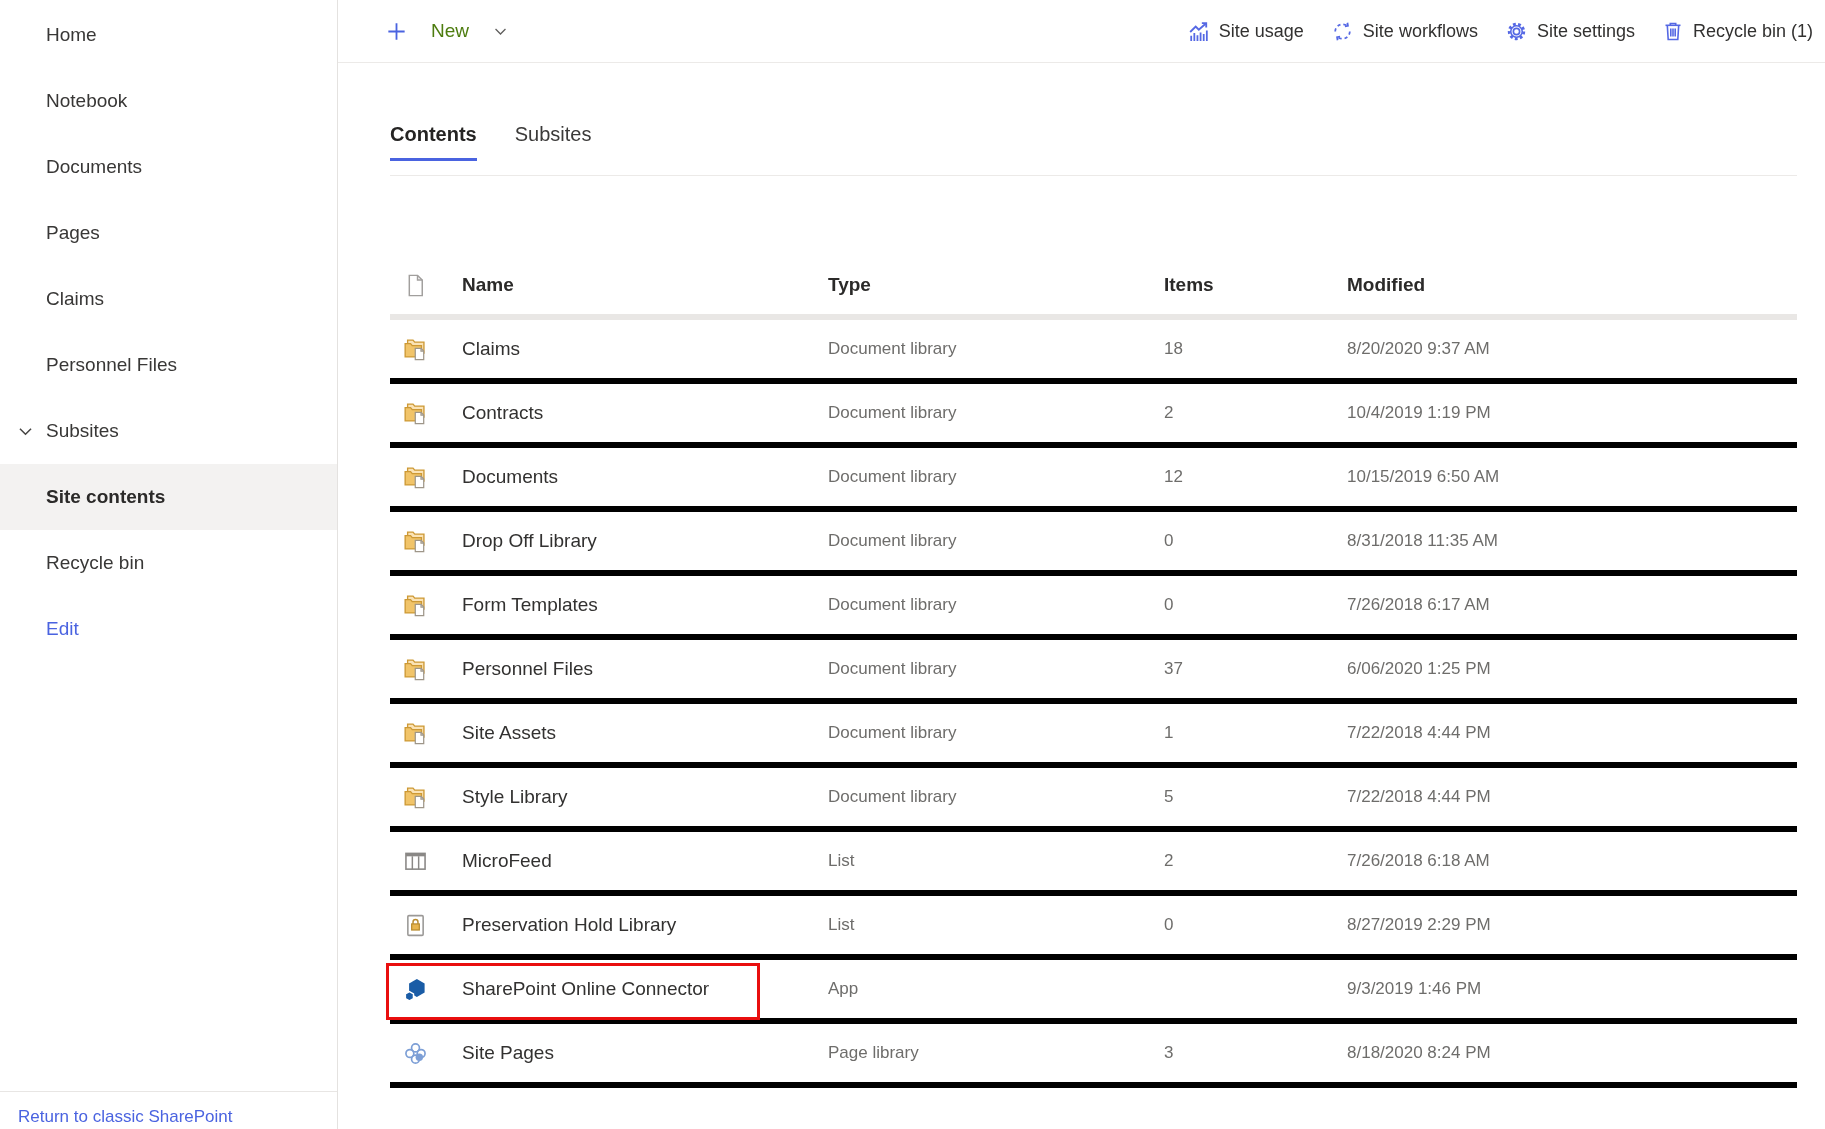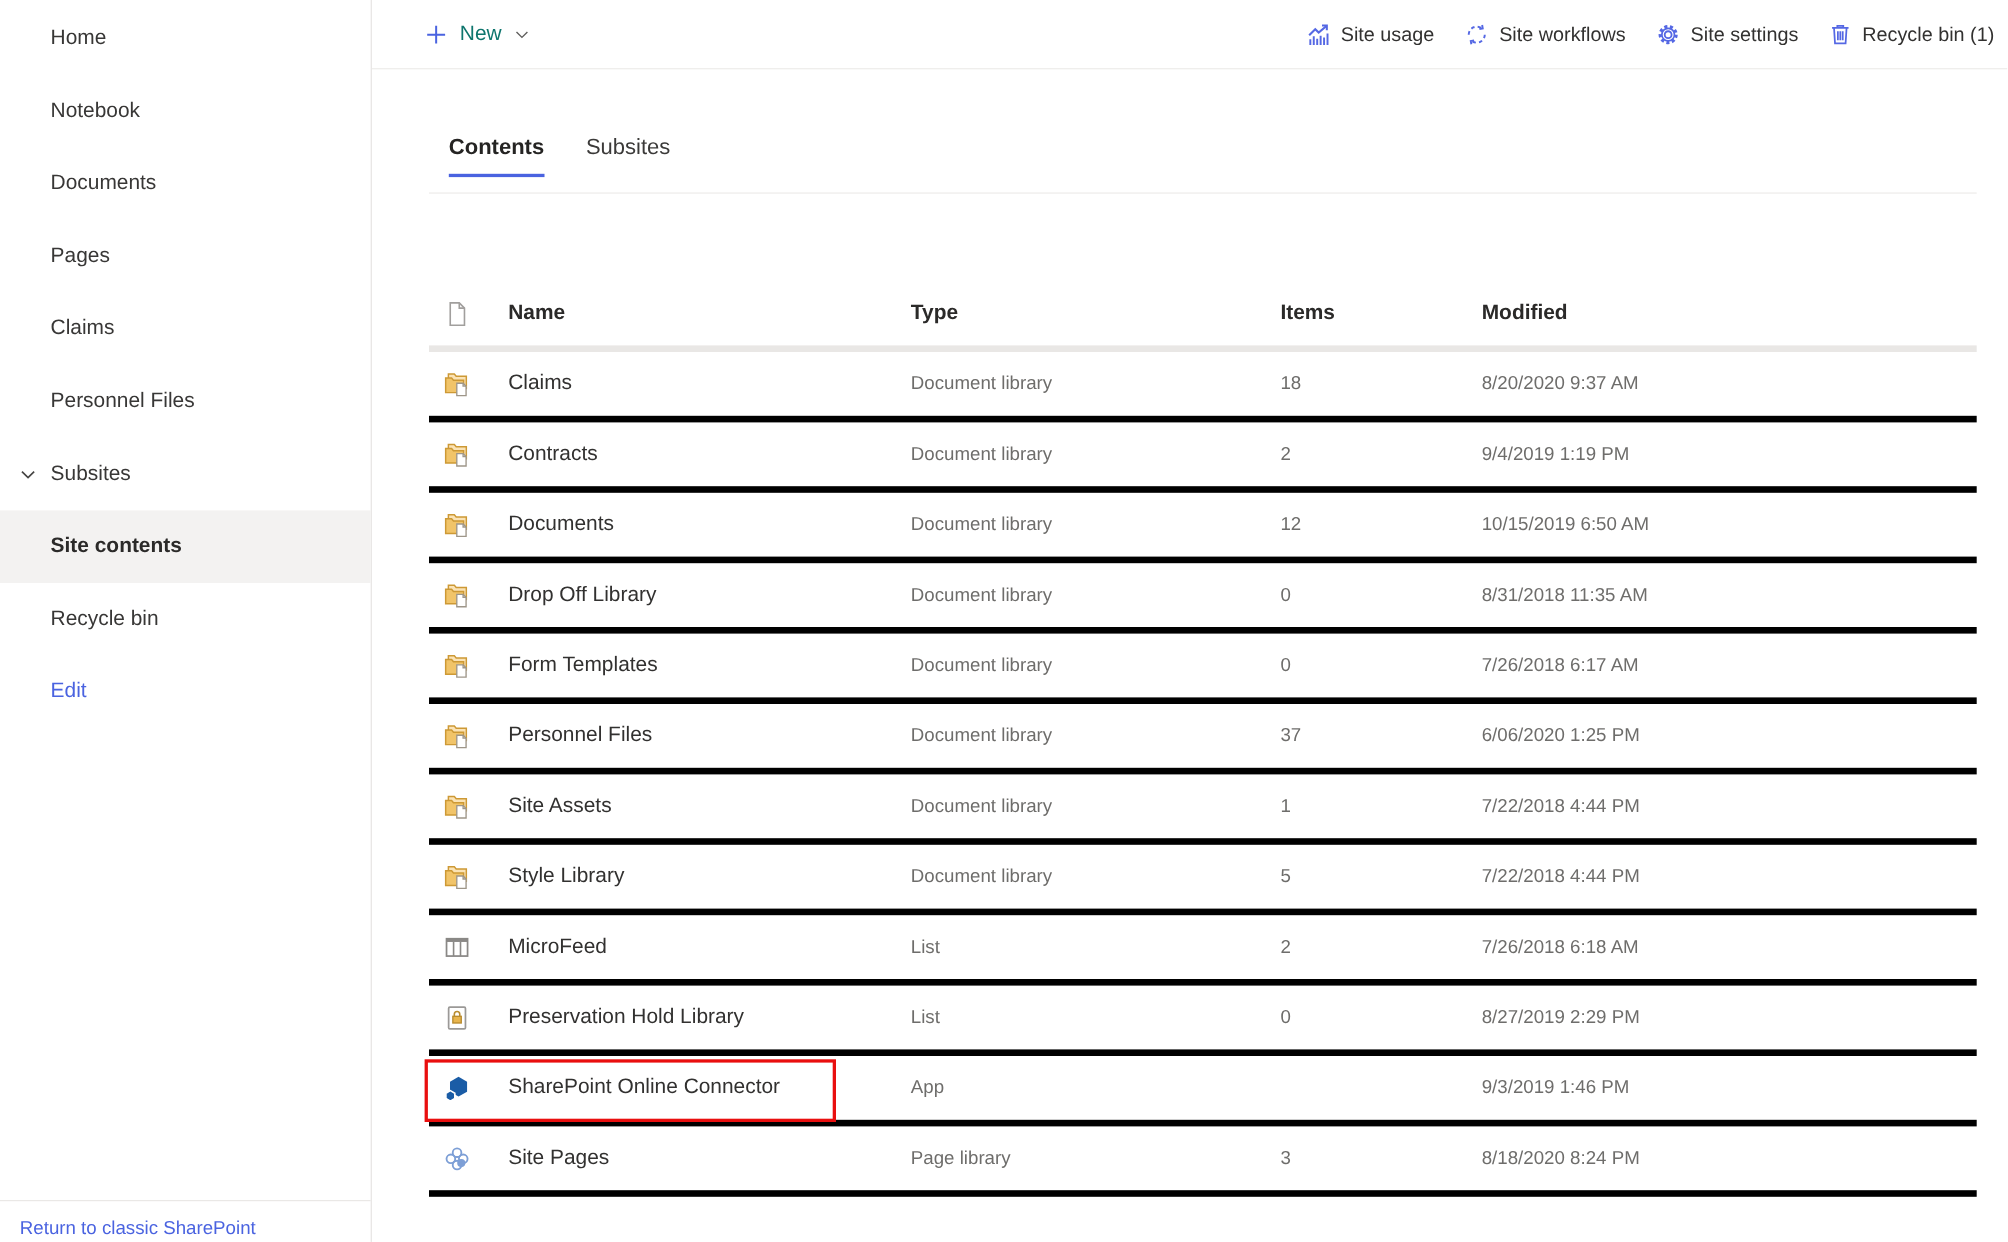--- a/index.html
+++ b/index.html
@@ -18,28 +18,28 @@
   .side-item.selected { background:#f3f2f1; font-weight:700; color:#2b2a29; }
   .side-item.linkish { color:#4a63e0; }
   .sidebar-footer { position:absolute; left:0; right:0; bottom:0;
     border-top:1px solid #e8e6e4; padding:15px 18px 2px 18px; }
   .sidebar-footer a { color:#4a63e0; font-size:17px; text-decoration:none; cursor:pointer; }
 
   
   .main { flex:1 1 auto; display:flex; flex-direction:column; min-width:0; }
   .cmdbar { height:63px; flex:0 0 63px; border-bottom:1px solid #eceae8;
     display:flex; align-items:center; padding:0 10px 0 47px; }
-  .new-btn { display:flex; align-items:center; gap:10px; cursor:pointer; font-size:19px; color:#0f766e; }
+  .new-btn { display:flex; align-items:center; gap:23px; cursor:pointer; font-size:19px; color:#4d7c0f; }
   .new-btn .glyph { display:flex; }
   .cmd-right { margin-left:auto; display:flex; align-items:center; gap:26px; padding-right:2px; }
   .cmd-action { display:flex; align-items:center; gap:8px; font-size:18px; color:#323130; cursor:pointer; white-space:nowrap; }
   .cmd-action .glyph { display:flex; }
 
   .content { padding-left:52px; flex:1; }
-  .tabs { display:flex; gap:38px; margin-top:60px;margin-left:18px; }
+  .tabs { display:flex; gap:38px; margin-top:60px; }
   .tab { font-size:20px; padding-bottom:12px; border-bottom:3px solid transparent; cursor:pointer; color:#3b3a39; }
   .tab.active { font-weight:700; color:#252423; border-bottom-color:#4a63e0; }
   .tabs-divider { height:1px; background:#eceae8; margin-right:28px; margin-top:14px; }
 
   .table { margin-top:80px; margin-right:28px; }
   .trow { display:grid; grid-template-columns:72px 366px 336px 183px 1fr;
     align-items:center; height:64px; border-bottom:6px solid #000000; position:relative; }
   .trow.head { border-bottom-color:#e9e7e5; }
   .cell-icon { padding-left:12px; display:flex; align-items:center; }
   .cell-icon svg { width:27px; height:27px; }
@@ -205,21 +205,21 @@
               <svg viewBox="0 0 24 24">
                 <path d="M5 3.6h4.8l1.5 1.8H19.5v9.8H5z" fill="#fbe3b5" stroke="#cd9935" stroke-width="1.2"></path>
                 <path d="M2.8 6.8h4.8l1.5 1.8H17.3v10H2.8z" fill="#f1c469" stroke="#cd9935" stroke-width="1.2"></path>
                 <path d="M11.8 11h5.1l2.4 2.4V21h-7.5z" fill="#fff" stroke="#9e9689" stroke-width="1.1"></path>
                 <path d="M16.9 11v2.4h2.4" fill="none" stroke="#9e9689" stroke-width="1.1"></path>
               </svg>
             </div>
     <div class="cell-name">Contracts</div>
     <div class="cell-dim cell-type">Document library</div>
     <div class="cell-dim cell-items">2</div>
-    <div class="cell-dim cell-modified">9/4/2019 1:19 PM</div>
+    <div class="cell-dim cell-modified">10/4/2019 1:19 PM</div>
   </div>
           <div class="trow">
     <div class="cell-icon">
               <svg viewBox="0 0 24 24">
                 <path d="M5 3.6h4.8l1.5 1.8H19.5v9.8H5z" fill="#fbe3b5" stroke="#cd9935" stroke-width="1.2"></path>
                 <path d="M2.8 6.8h4.8l1.5 1.8H17.3v10H2.8z" fill="#f1c469" stroke="#cd9935" stroke-width="1.2"></path>
                 <path d="M11.8 11h5.1l2.4 2.4V21h-7.5z" fill="#fff" stroke="#9e9689" stroke-width="1.1"></path>
                 <path d="M16.9 11v2.4h2.4" fill="none" stroke="#9e9689" stroke-width="1.1"></path>
               </svg>
             </div>

